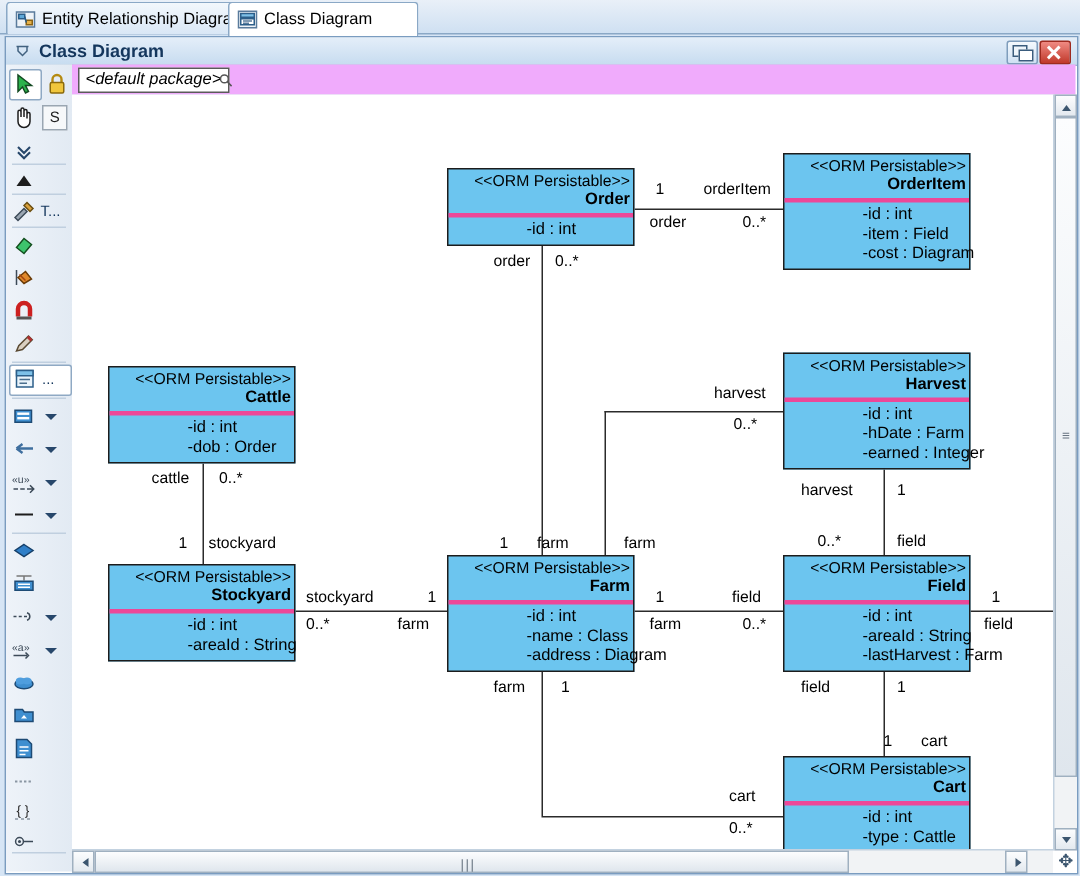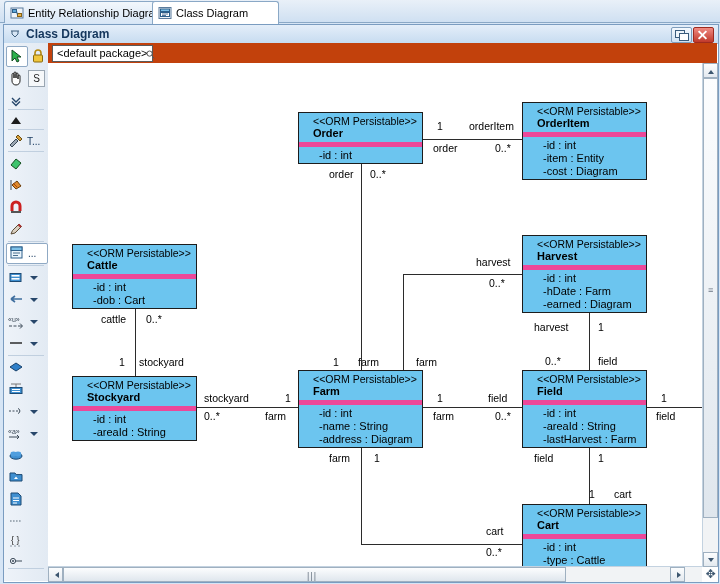--- a/index.html
+++ b/index.html
@@ -94,21 +94,21 @@
   .ptool.sel{
     background:#ffffff;border:1px solid #8fa9c4;border-radius:2px;
     width:38px;height:19px;
   }
   .psep{position:absolute;left:4px;width:36px;height:1px;background:#c0cfdf;}
   .ptxt{font-size:10px;color:#14365c;margin-left:1px;}
 
   
   .pkgbar{
     position:absolute;left:44px;top:18px;width:669px;height:20px;
-    background:#c2410c;border-bottom:1px solid #c3d2e0;
+    background:#f0abfc;border-bottom:1px solid #c3d2e0;font-style:italic;
   }
   .pkgbox{
     position:absolute;left:4px;top:2px;height:15px;
     border:1px solid #5a5a5a;background:#fff;
     padding:0 4px;font-size:11px;line-height:15px;color:#000;
   }
   .pkgmag{position:absolute;left:98px;top:6px;width:9px;height:9px;}
 
   
   .canvas{
@@ -118,28 +118,28 @@
   .canvas-inner{position:absolute;left:0;top:0;width:654px;height:504px;}
 
   
   .umlclass{
     position:absolute;
     border:1px solid #1c1c1c;
     background:#6cc5ef;
     box-sizing:border-box;
   }
   .uml-head{
-    text-align:left;
+    text-align:right;
     padding:2px 2px 3px 14px;
-    border-bottom:5px solid #ec4899;
+    border-bottom:3px solid #ec4899;
     line-height:12px;
   }
   .uml-stereo{font-size:10.5px;color:#000;display:block;}
   .uml-name{font-size:11px;font-weight:bold;color:#000;display:block;}
-  .uml-attrs{padding:2px 2px 2px 20px;}
+  .uml-attrs{padding:2px 2px 2px 20px;margin-left:32px;}
   .uml-attr{font-size:11px;color:#000;line-height:13px;white-space:nowrap;}
 
   
   .line{position:absolute;background:#2b2b2b;}
   .hl{height:1px;}
   .vl{width:1px;}
   .lbl{
     position:absolute;font-size:10.5px;color:#000;white-space:nowrap;
     line-height:11px;
   }
@@ -473,63 +473,63 @@
             <div class="uml-attr">-id : int</div>
           </div>
         </div>
         <div class="umlclass" style="left: 474px; top: 39px; width: 125px; height: 78px;">
           <div class="uml-head">
             <span class="uml-stereo">&lt;&lt;ORM Persistable&gt;&gt;</span>
             <span class="uml-name">OrderItem</span>
           </div>
           <div class="uml-attrs">
             <div class="uml-attr">-id : int</div>
-            <div class="uml-attr">-item : Entity</div>
+            <div class="uml-attr">-item : Field</div>
             <div class="uml-attr">-cost : Diagram</div>
           </div>
         </div>
         <div class="umlclass" style="left: 24px; top: 181px; width: 125px; height: 65px;">
           <div class="uml-head">
             <span class="uml-stereo">&lt;&lt;ORM Persistable&gt;&gt;</span>
             <span class="uml-name">Cattle</span>
           </div>
           <div class="uml-attrs">
             <div class="uml-attr">-id : int</div>
-            <div class="uml-attr">-dob : Cart</div>
+            <div class="uml-attr">-dob : Order</div>
           </div>
         </div>
         <div class="umlclass" style="left: 474px; top: 172px; width: 125px; height: 78px;">
           <div class="uml-head">
             <span class="uml-stereo">&lt;&lt;ORM Persistable&gt;&gt;</span>
             <span class="uml-name">Harvest</span>
           </div>
           <div class="uml-attrs">
             <div class="uml-attr">-id : int</div>
             <div class="uml-attr">-hDate : Farm</div>
-            <div class="uml-attr">-earned : Diagram</div>
+            <div class="uml-attr">-earned : Integer</div>
           </div>
         </div>
         <div class="umlclass" style="left: 24px; top: 313px; width: 125px; height: 65px;">
           <div class="uml-head">
             <span class="uml-stereo">&lt;&lt;ORM Persistable&gt;&gt;</span>
             <span class="uml-name">Stockyard</span>
           </div>
           <div class="uml-attrs">
             <div class="uml-attr">-id : int</div>
             <div class="uml-attr">-areaId : String</div>
           </div>
         </div>
         <div class="umlclass" style="left: 250px; top: 307px; width: 125px; height: 78px;">
           <div class="uml-head">
             <span class="uml-stereo">&lt;&lt;ORM Persistable&gt;&gt;</span>
             <span class="uml-name">Farm</span>
           </div>
           <div class="uml-attrs">
             <div class="uml-attr">-id : int</div>
-            <div class="uml-attr">-name : String</div>
+            <div class="uml-attr">-name : Class</div>
             <div class="uml-attr">-address : Diagram</div>
           </div>
         </div>
         <div class="umlclass" style="left: 474px; top: 307px; width: 125px; height: 78px;">
           <div class="uml-head">
             <span class="uml-stereo">&lt;&lt;ORM Persistable&gt;&gt;</span>
             <span class="uml-name">Field</span>
           </div>
           <div class="uml-attrs">
             <div class="uml-attr">-id : int</div>

